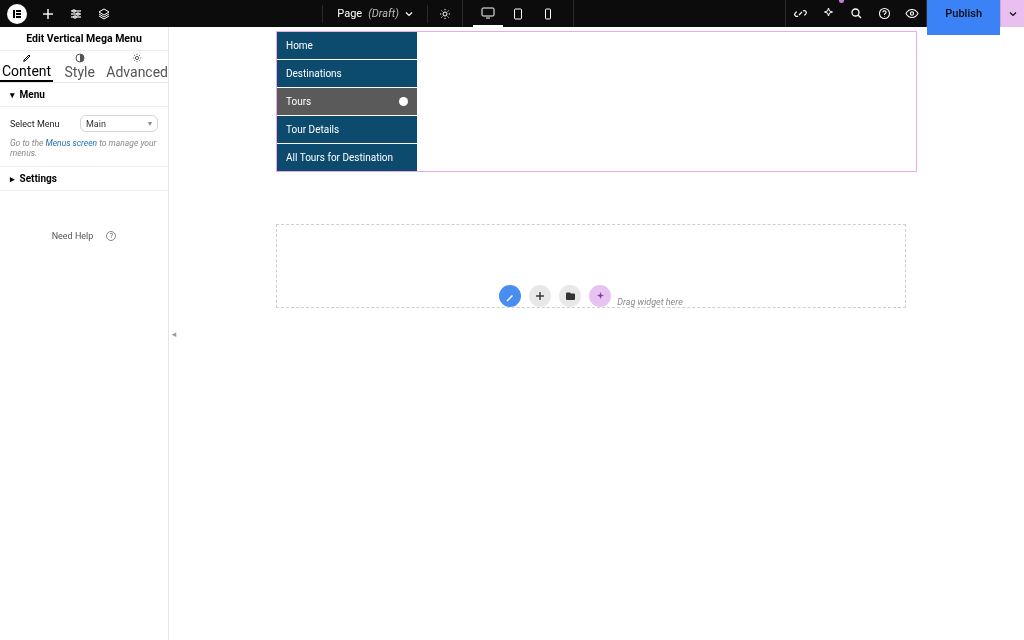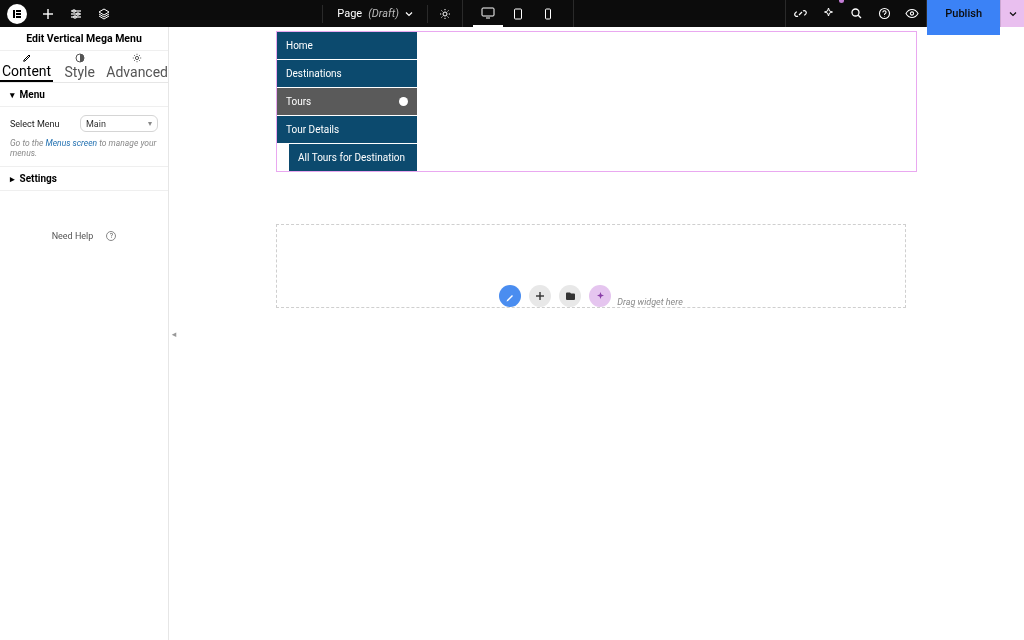--- a/index.html
+++ b/index.html
@@ -90,21 +90,21 @@
   width: 641px;
   padding: 0;
   position: relative;
 }
 .mega-menu { width: 140px; }
 .mm-item {
   background: #0c4a6e; color:#fff; font-size:10px;
   padding: 8px 9px; margin-bottom: 1px;
   display:flex; align-items:center; justify-content:space-between;
 }
-.mm-item:last-child { margin-bottom: 0; margin-left: 12px; }
+.mm-item:last-child { margin-bottom: 0; }
 .mm-item.hover { background:#5a5a5a; }
 .mm-dot { width:9px; height:9px; border-radius:50%; background:#fff; }
 
 .dropzone {
   margin-top: 52px;
   width: 630px; height: 84px;
   border: 1px dashed #cfcfcf;
   display:flex; flex-direction:row; align-items:flex-end; justify-content:center; gap:6px;
 }
 .dz-buttons { display:flex; gap:8px; }

